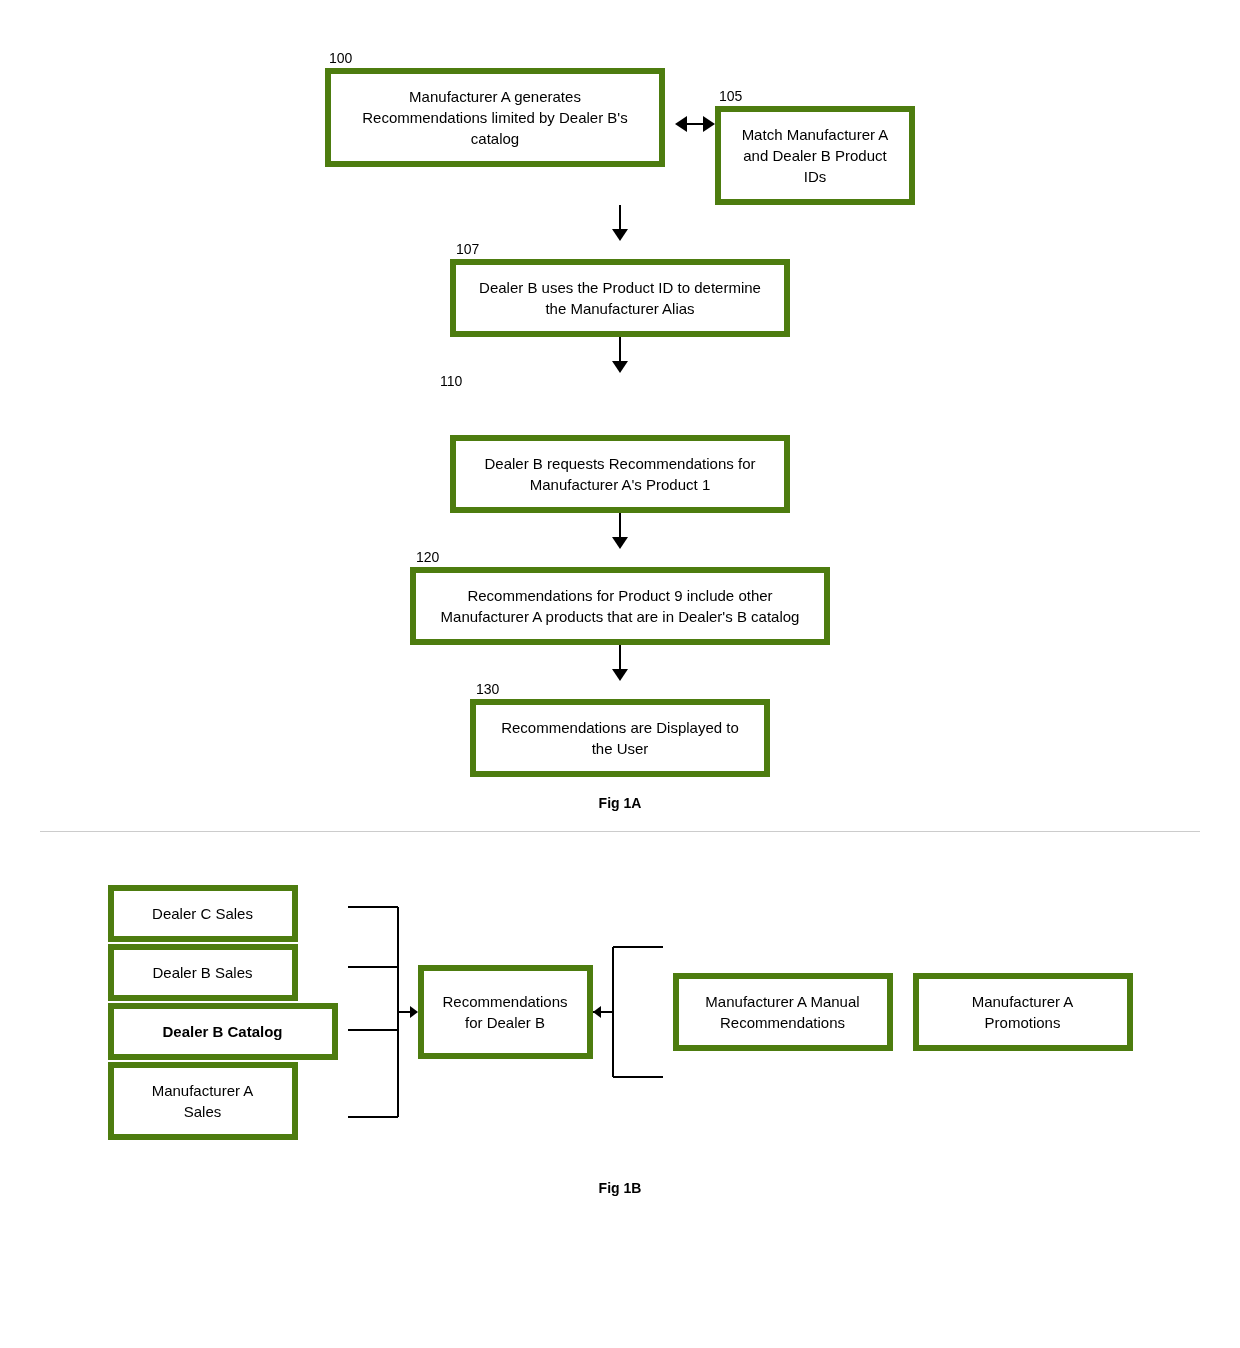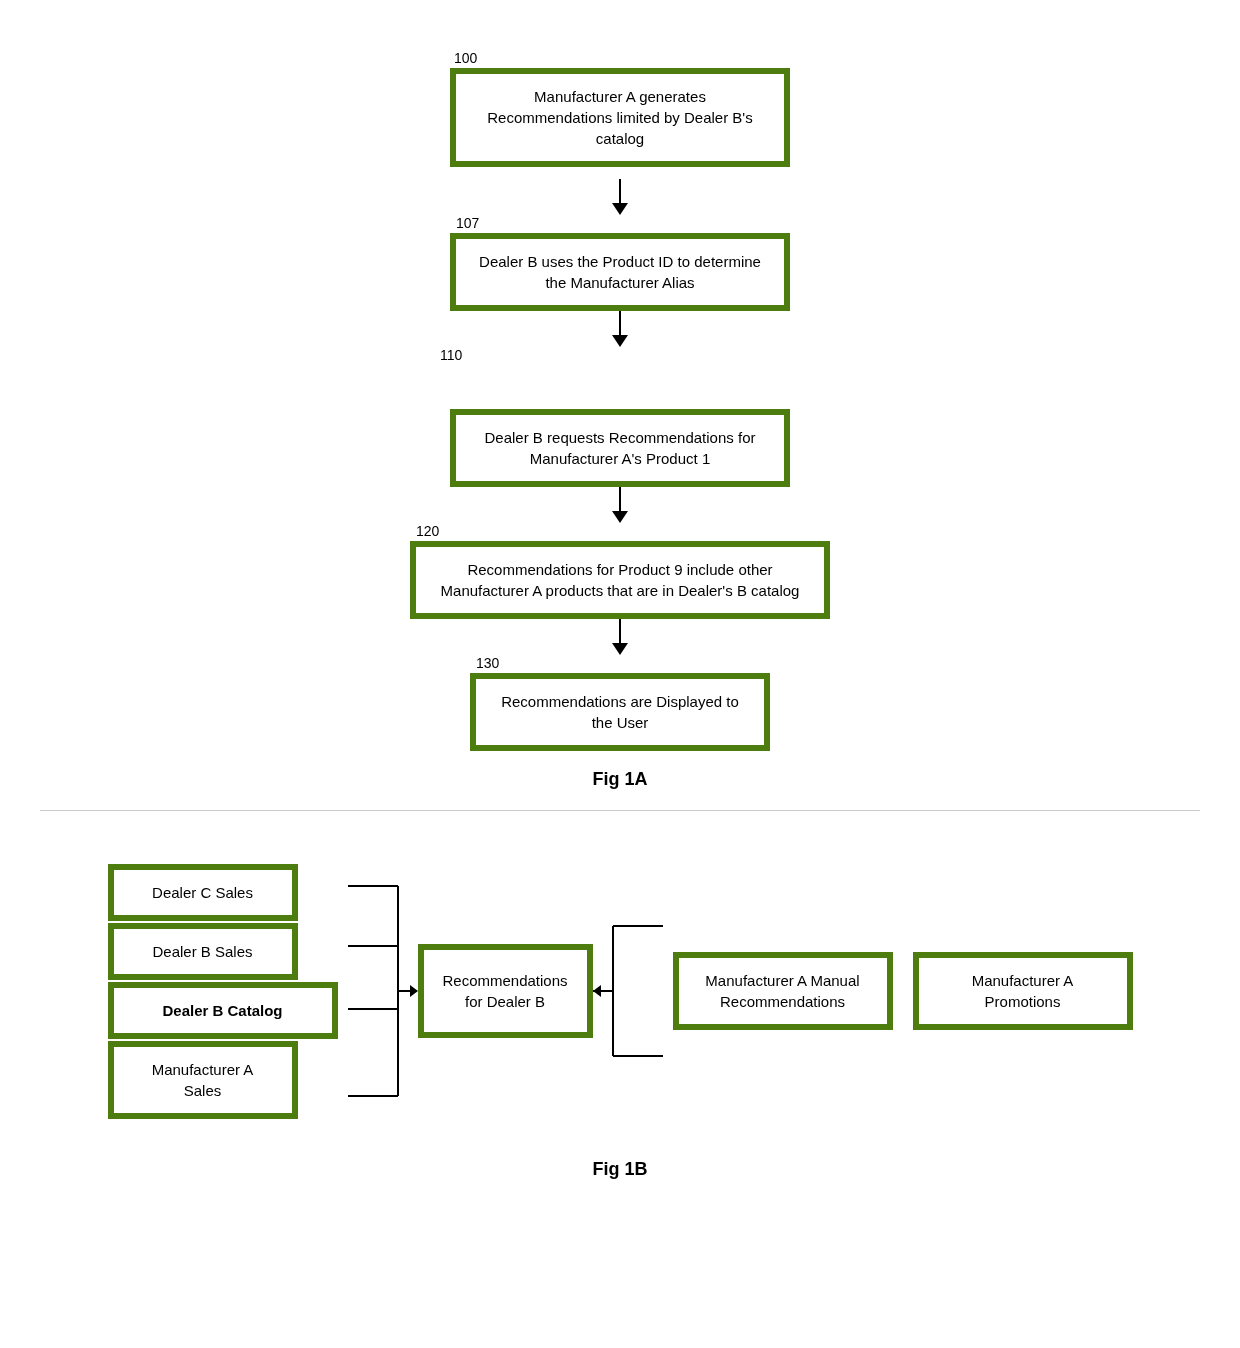--- a/index.html
+++ b/index.html
@@ -89,21 +89,21 @@
     }
     .arrow-bidir .head-right {
       width: 0;
       height: 0;
       border-top: 8px solid transparent;
       border-bottom: 8px solid transparent;
       border-left: 12px solid #000;
     }
 
     .fig-caption {
-      font-size: 18px;
+      font-size: 14px;
       font-weight: bold;
       text-align: center;
       margin-top: 18px;
       margin-bottom: 10px;
     }
 
     
     .ref-num {
       font-size: 14px;
       align-self: flex-start;
@@ -187,20 +187,33 @@
       <div style="display:flex; flex-direction:row; align-items:flex-start; margin-bottom:12px;">
         <div class="labeled-box">
           <span class="ref-num">100</span>
           <div class="box box-main">
             <span>Manufacturer A generates Recommendations limited by Dealer B's catalog</span>
           </div>
         </div>
       </div>
     </div>
 
+    <div style="display:flex; flex-direction:row; align-items:flex-start; margin-left:10px; margin-top:38px;">
+      <div class="arrow-bidir" style="width:40px; margin-top:28px;">
+        <div class="head-left"></div>
+        <div class="line"></div>
+        <div class="head-right"></div>
+      </div>
+      <div class="labeled-box" style="margin-left:0;">
+        <span class="ref-num">105</span>
+        <div class="box box-side">
+          <span>Match Manufacturer A and Dealer B Product IDs</span>
+        </div>
+      </div>
+    </div>
   </div>
 
   <div style="display:flex; flex-direction:row; justify-content:center; width:100%;">
     <div style="width:340px; display:flex; justify-content:center;">
       <div class="arrow-down" style="height:36px;">
         <div class="line"></div>
         <div class="head"></div>
       </div>
     </div>
   </div>

